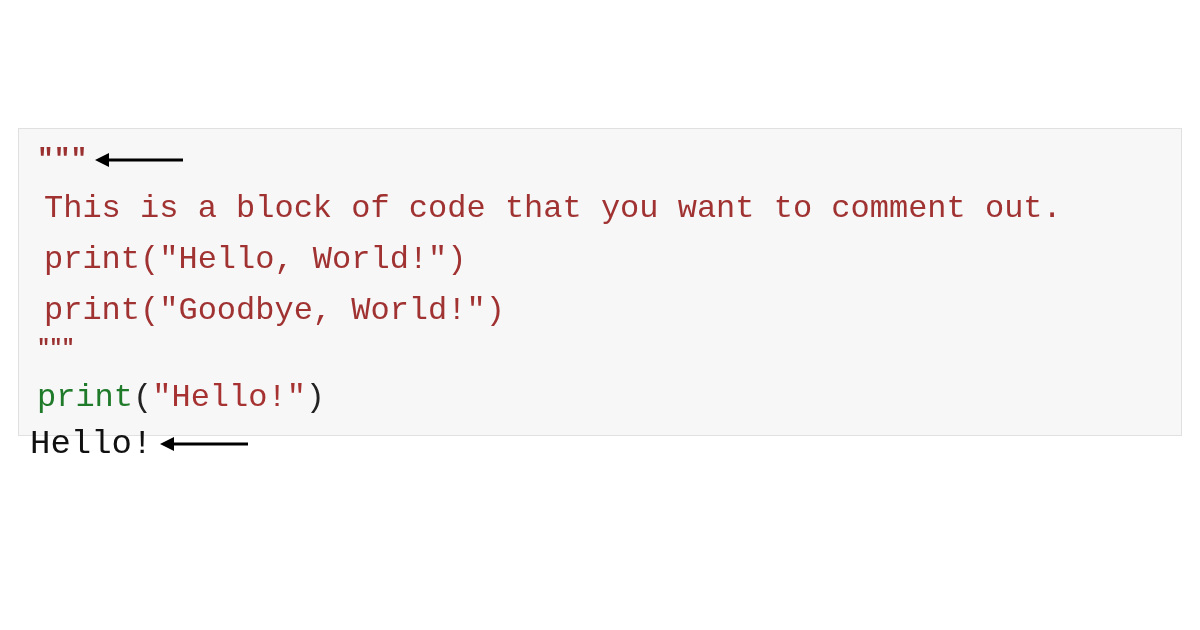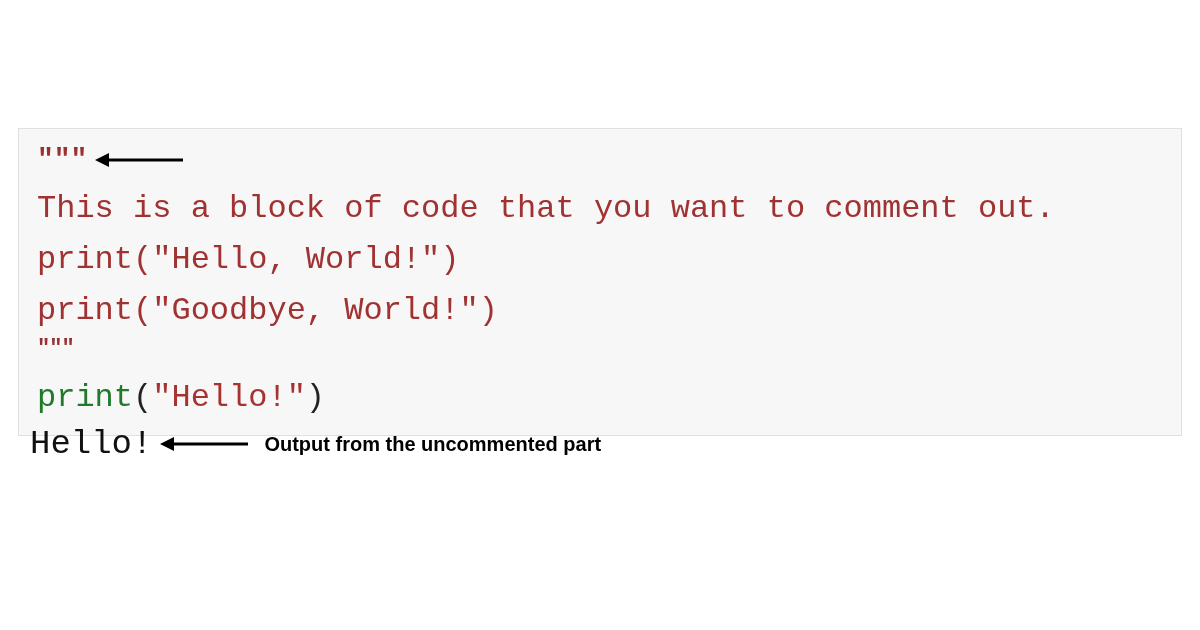--- a/index.html
+++ b/index.html
@@ -47,39 +47,39 @@
     .annotation {
       font-family: Arial, Helvetica, sans-serif;
       font-size: 20px;
       font-weight: bold;
       color: #000000;
       margin-left: 6px;
     }
     .comment-text {
       color: #a03232;
       margin-top: 8px;
+      margin-left: 7px;
     }
     .active-row {
       margin-top: 12px;
     }
     .ident-green {
       color: #1f7a2a;
     }
     .paren {
       color: #222222;
     }
     .string-red {
       color: #a63232;
     }
     .output-row {
       position: absolute;
       left: 30px;
       top: 425px;
       display: flex;
-      align-items: center;
       gap: 8px;
     }
     .output-text {
       font-family: "Courier New", Courier, monospace;
       font-size: 34px;
       color: #111111;
     }
     .triple-quote-close {
       font-size: 22px;
       color: #9a3030;
@@ -119,14 +119,13 @@
 </div>
 
 <div class="output-row">
   <span class="output-text">Hello!</span>
   <span class="arrow-line">
     <svg class="arrow-svg" viewBox="0 0 90 20" width="90">
       <line x1="88" y1="10" x2="6" y2="10" stroke="#000" stroke-width="3"></line>
       <polygon points="0,10 14,3 14,17" fill="#000"></polygon>
     </svg>
   </span>
-  <span class="annotation">Output from the uncommented part</span>
 </div>
 
 </body></html>

